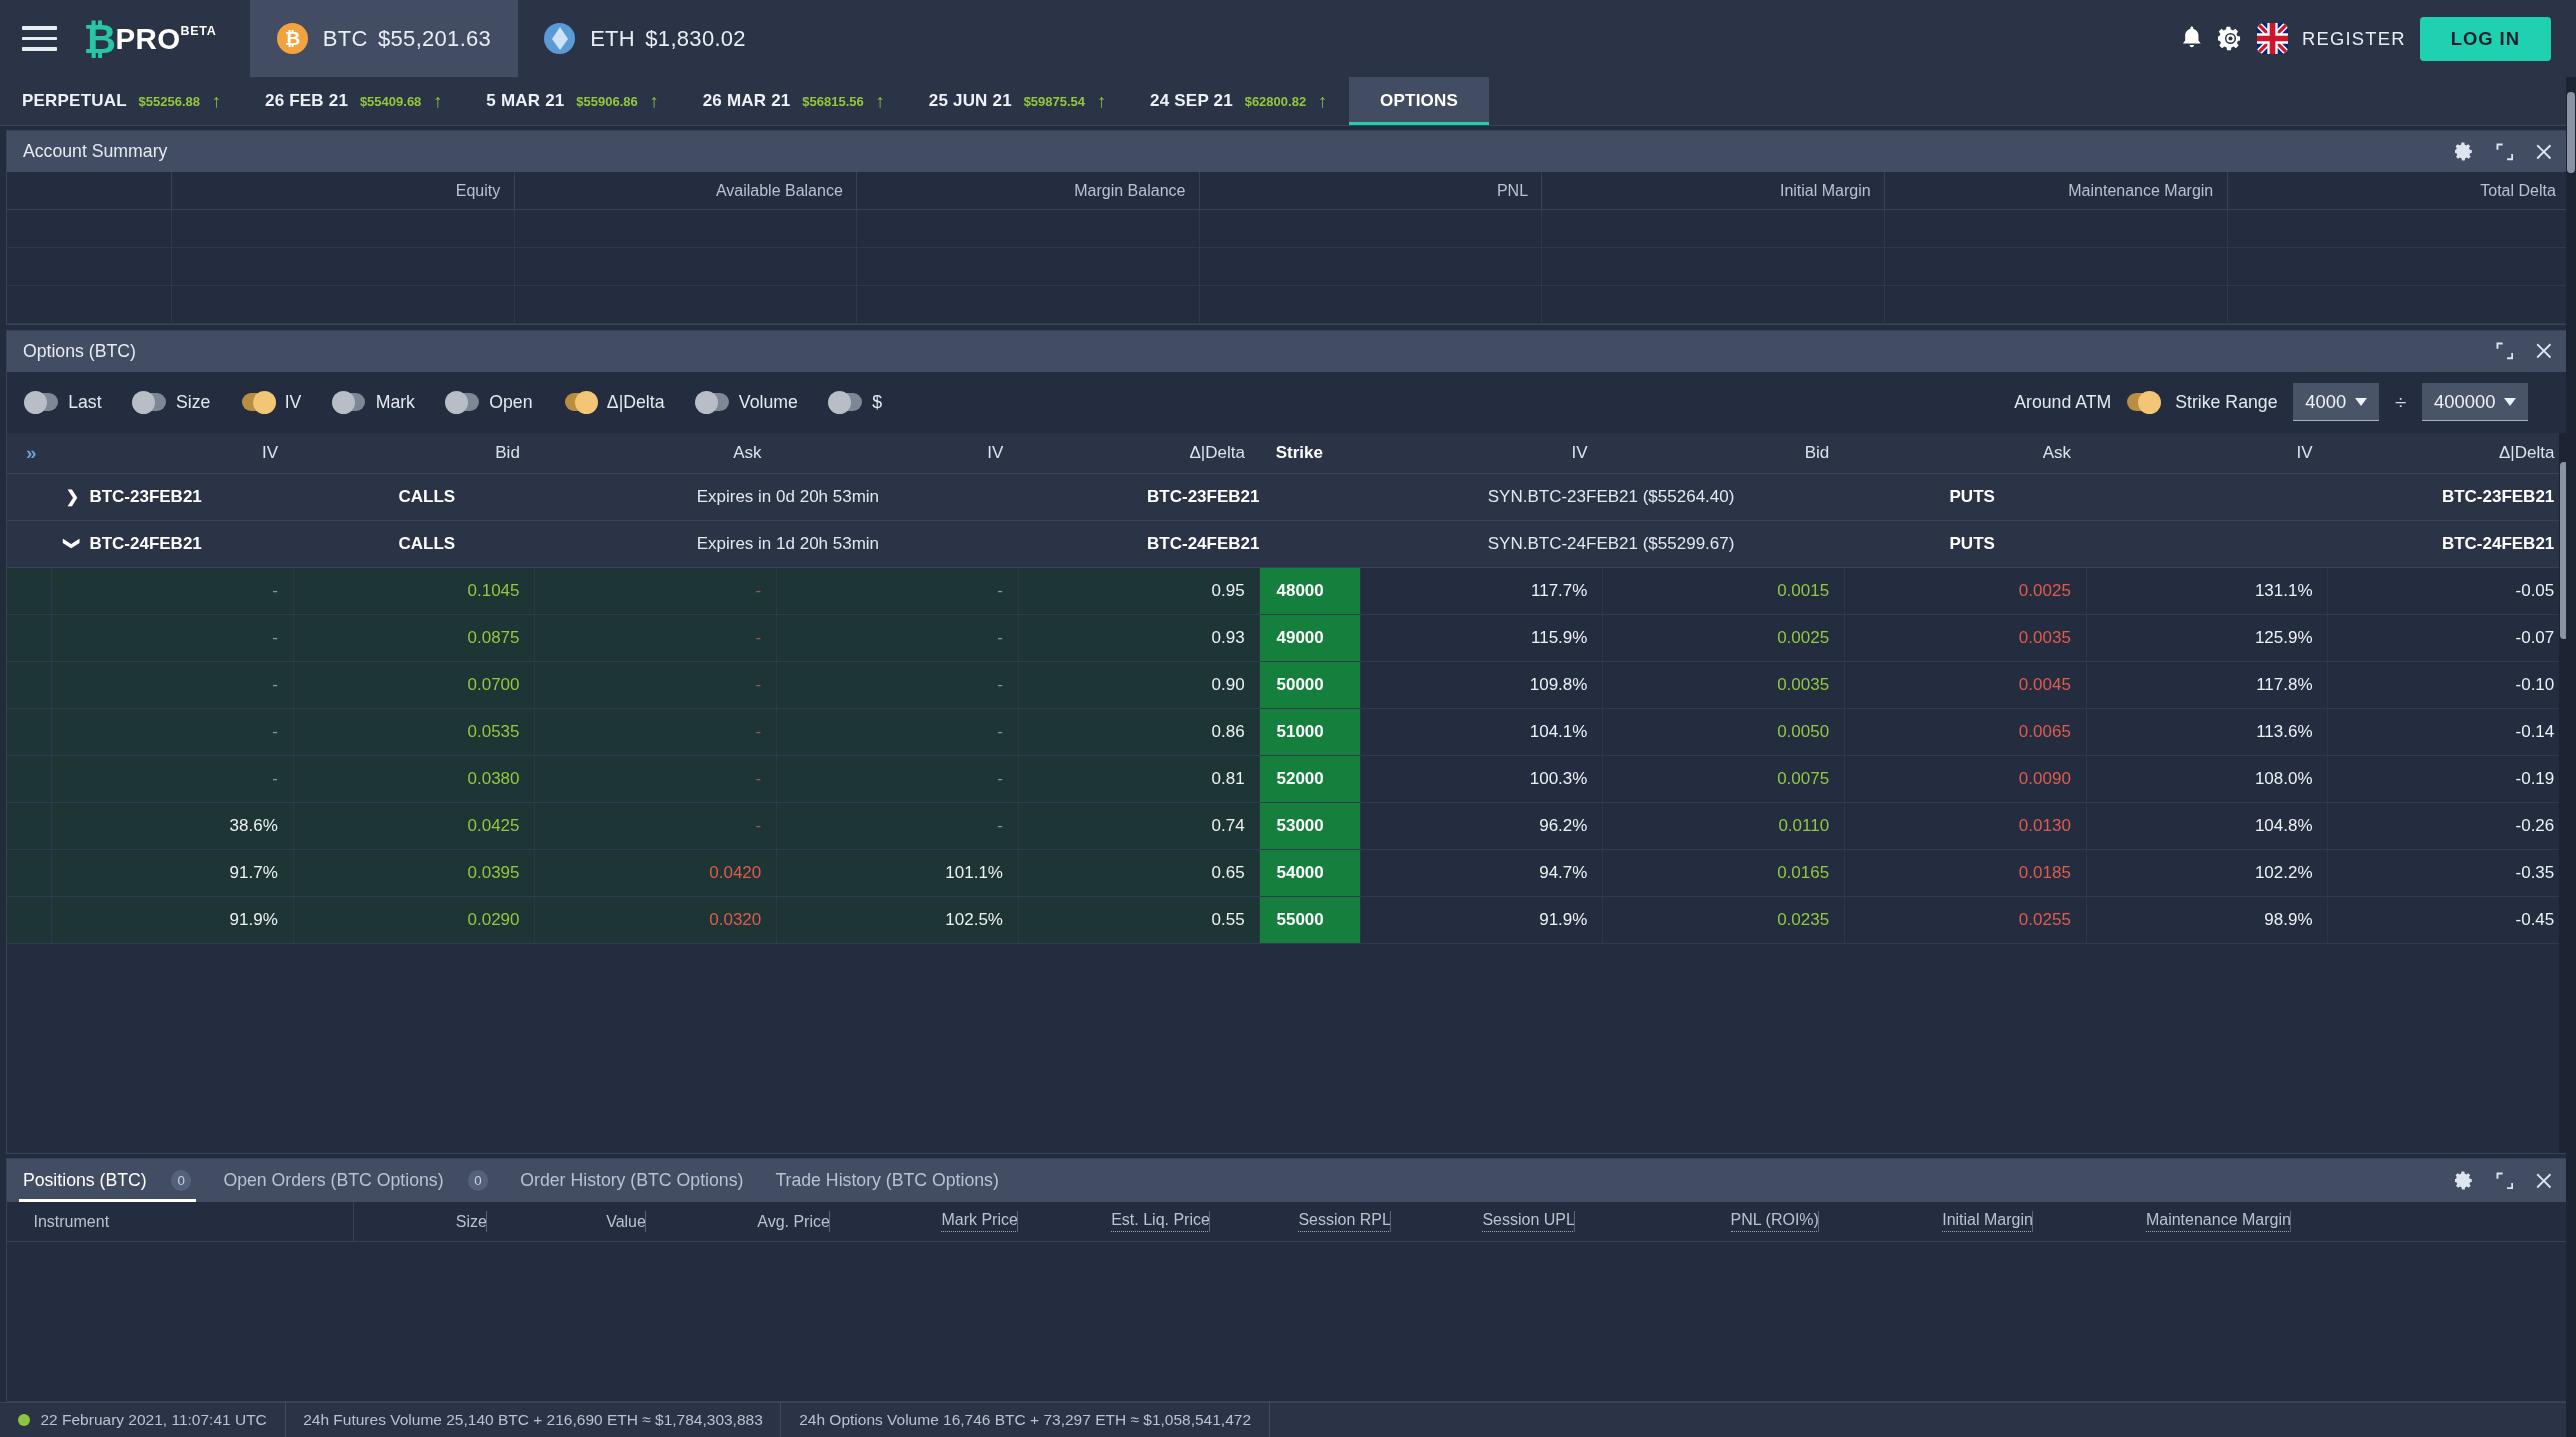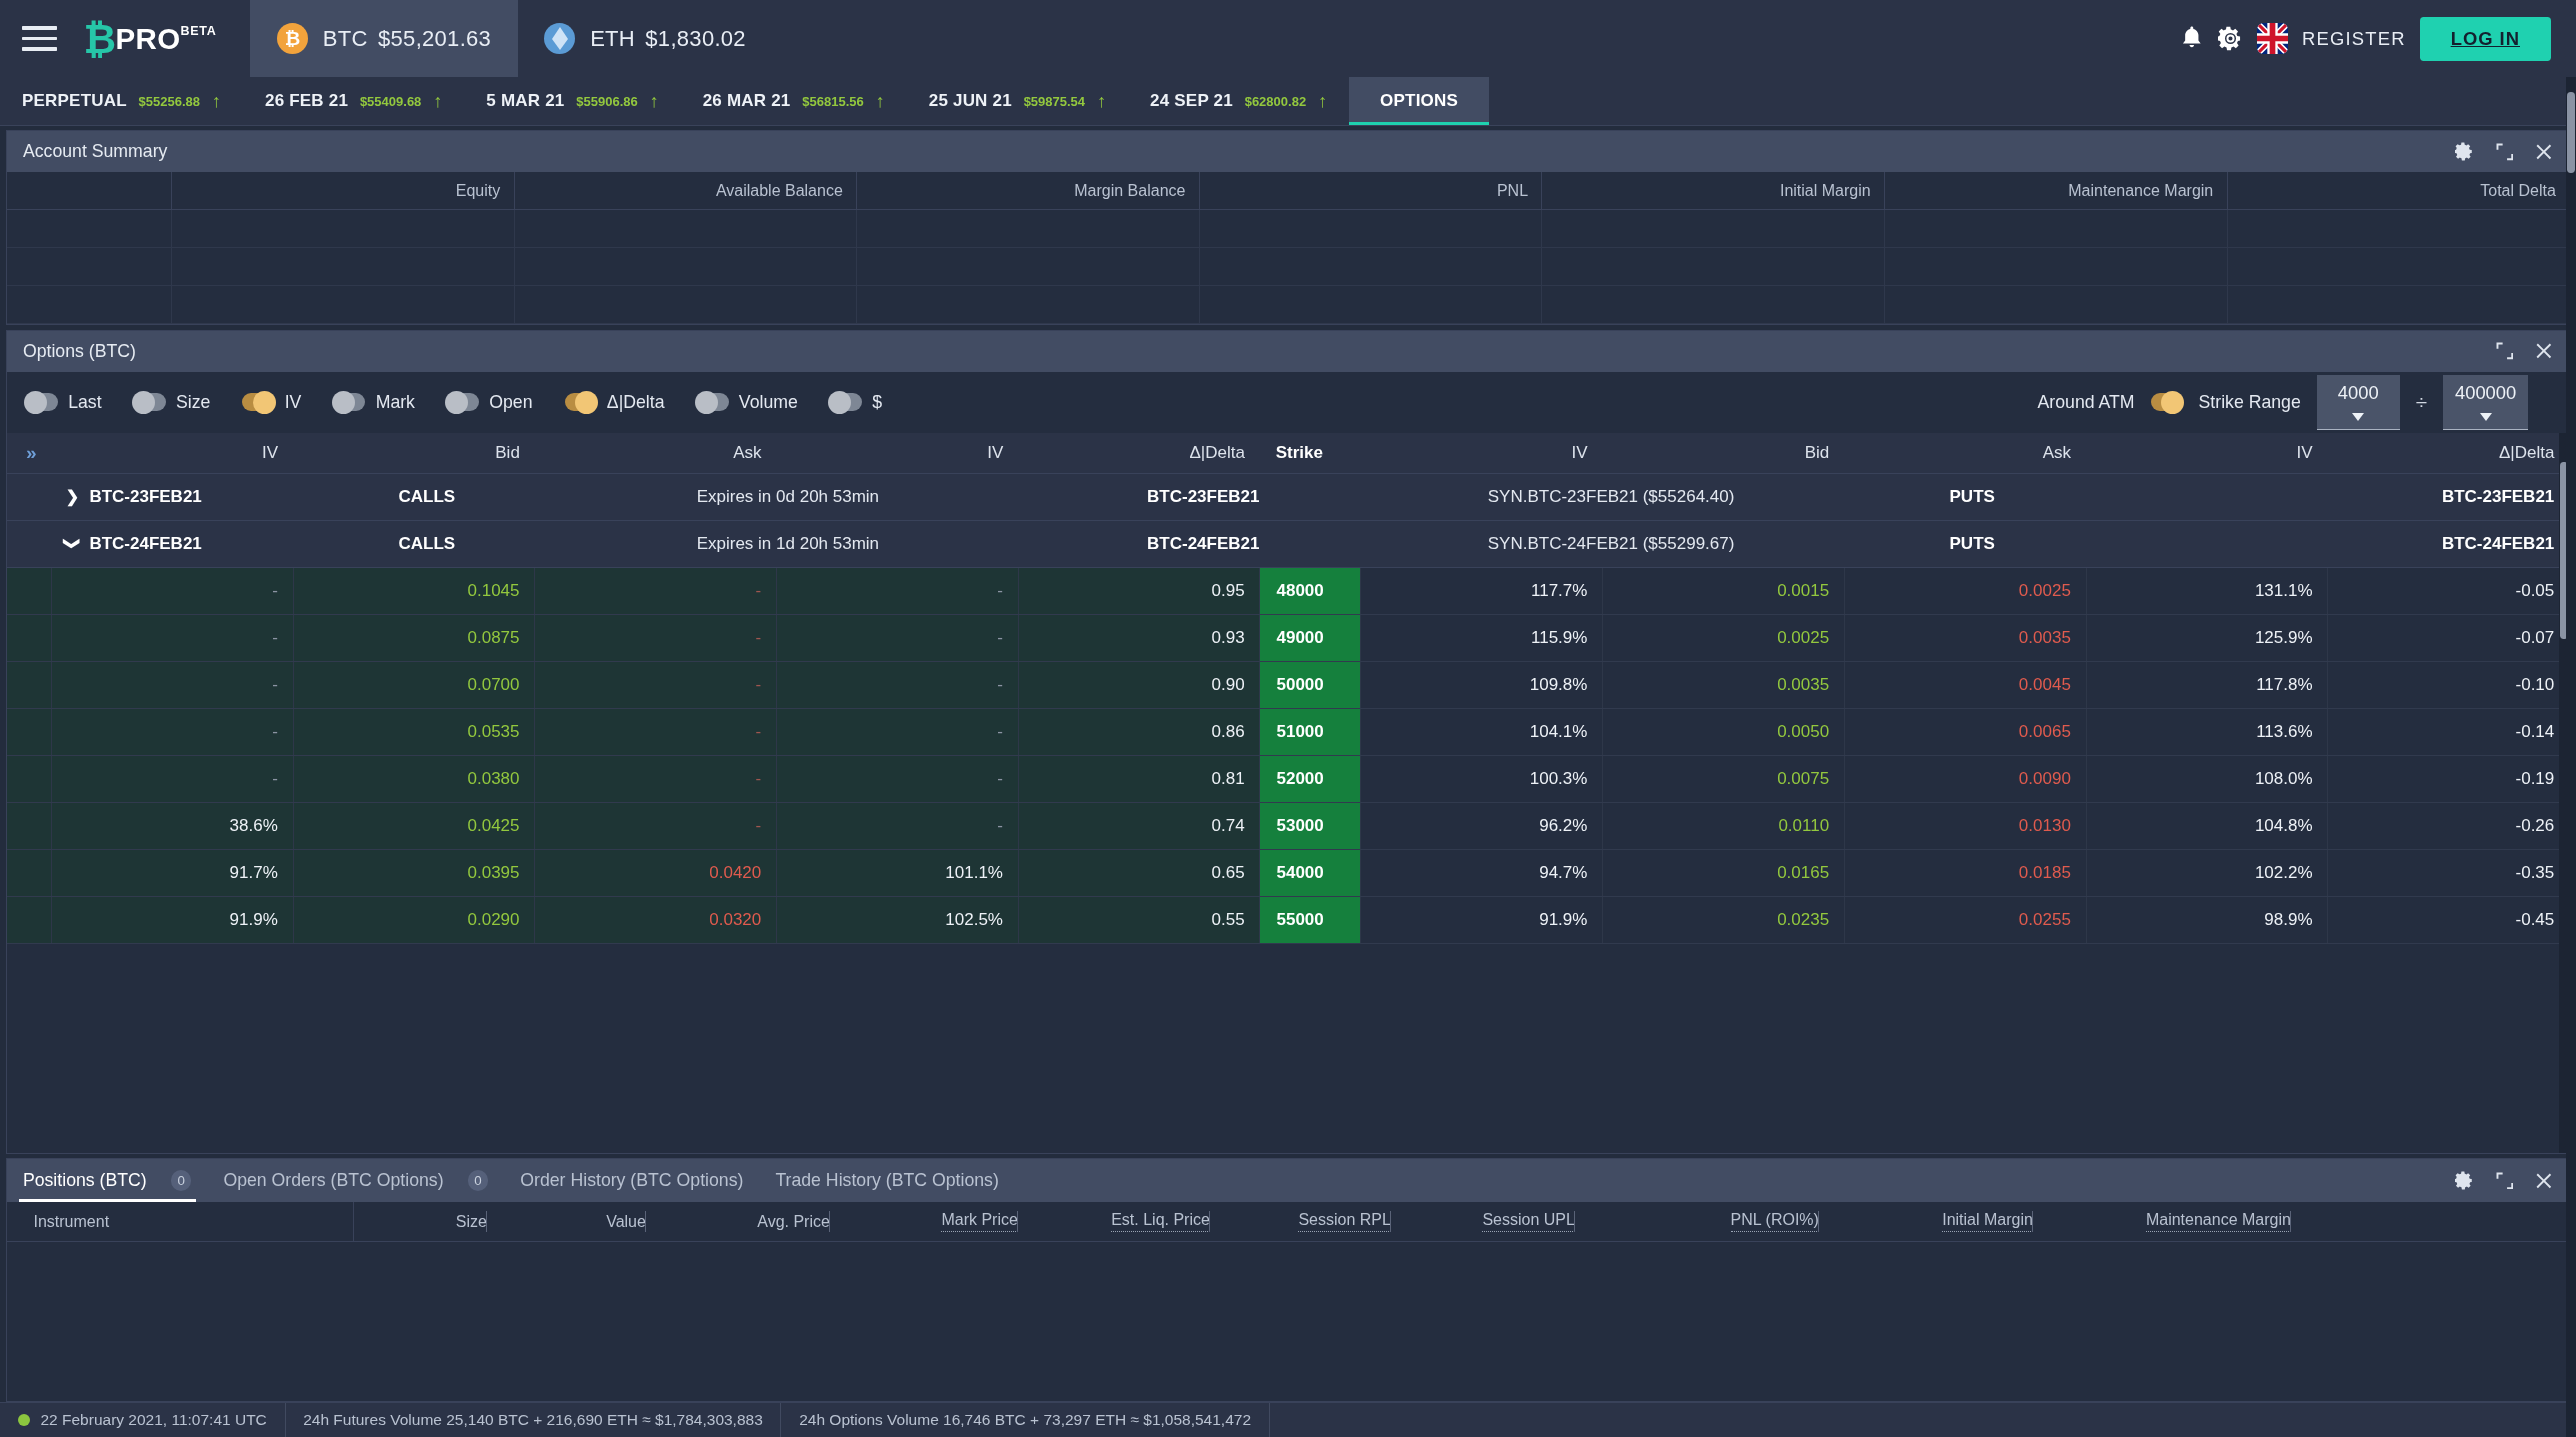--- a/index.html
+++ b/index.html
@@ -32,21 +32,21 @@
   .coin.eth { background: #5b9bd5; position: relative; }
   .eth-d { width:0;height:0;border-left:8px solid transparent;border-right:8px solid transparent;
            border-bottom:12.5px solid #cfe3f6; position:absolute; top:4.4px;}
   .eth-d2 { width:0;height:0;border-left:8px solid transparent;border-right:8px solid transparent;
            border-top:11px solid #cfe3f6; position:absolute; bottom:3.7px;}
   .tick-label { font-size: 22px; color: #e9eef5; letter-spacing:0.3px; }
   .topright { margin-left: auto; display: flex; align-items: center; padding-right: 25px; gap: 14px;}
   .icon-btn { cursor: pointer; display:flex; align-items:center; justify-content:center; }
   .register { font-size: 18.4px; color: #e9eef5; letter-spacing: 1.2px; cursor: pointer; }
   .loginbtn { background: #1fd1b0; color: #14202e; font-size: 18.4px; font-weight: bold;
-    letter-spacing: 1px; padding: 11px 31px; border-radius: 3.7px; cursor: pointer; text-decoration: underline; }
+    letter-spacing: 1px; padding: 11px 31px; border-radius: 3.7px; cursor: pointer; }
   .flag { width: 31px; height: 31px; border-radius: 6.6px; overflow: hidden; position: relative; background:#00247d;}
 
   
   .instbar { height: 49px; flex: 0 0 49px; background: #2b3347; display: flex; align-items: stretch;
     border-bottom: 0.7px solid #3a435a; }
   .inst { display: flex; align-items: center; gap: 11.8px; padding: 0 22px; cursor: pointer; }
   .inst .nm { font-size: 17px; font-weight: bold; color: #eef2f7; letter-spacing:0.2px;}
   .inst .pr { font-size: 13px; font-weight: bold; color: #93c83e; }
   .arrow-up { color: #93c83e; font-size: 18.4px; line-height: 1; }
   .inst.opt { background: #424c63; position: relative; padding: 0 31px; }
@@ -80,21 +80,21 @@
   .tg { display: flex; align-items: center; gap: 10.3px; margin-right: 32px; cursor: pointer; }
   .sw { width: 32px; height: 18.4px; border-radius: 9.6px; background: #7e8795; position: relative; flex:0 0 32px;}
   .sw i { position: absolute; top: -2.2px; left: -1.5px; width: 23px; height: 23px; border-radius: 50%;
      background: #b9bec6; }
   .sw.on { background: #b98d42; }
   .sw.on i { left: auto; right: -1.5px; background: #f2c675; }
   .tg-label { font-size: 17.7px; color: #e4e9f1; }
   .right-ctrls { margin-left: auto; display: flex; align-items: center; gap: 16px; padding-right: 22px;}
   .atm-label { font-size: 17.7px; color: #e4e9f1; }
   .select { background: #4a5469; border-bottom: 1.5px solid #aab3c2; padding: 7.4px 11.8px; min-width: 83px;
-    display: flex; align-items: center; justify-content: center; gap: 8.9px; cursor: pointer; flex-direction: column; }
+    display: flex; align-items: center; justify-content: center; gap: 8.9px; cursor: pointer; }
   .select span { font-size: 18.4px; color: #eef2f7; }
   .caret { width: 0;height:0;border-left:6.6px solid transparent;border-right:6.6px solid transparent;
      border-top: 8px solid #eef2f7;}
   .divsym { font-size: 20.7px; color: #d2d8e2; }
 
   
   .ogrid { flex: 1 1 auto; min-height: 0; display: flex; flex-direction: column; overflow: hidden; position:relative;}
   .orow { display: flex; align-items: stretch; }
   .ocell { flex: 1 1 0; text-align: right; padding: 0 14.8px; display:flex; align-items:center;
      justify-content: flex-end; font-size: 17px; }

